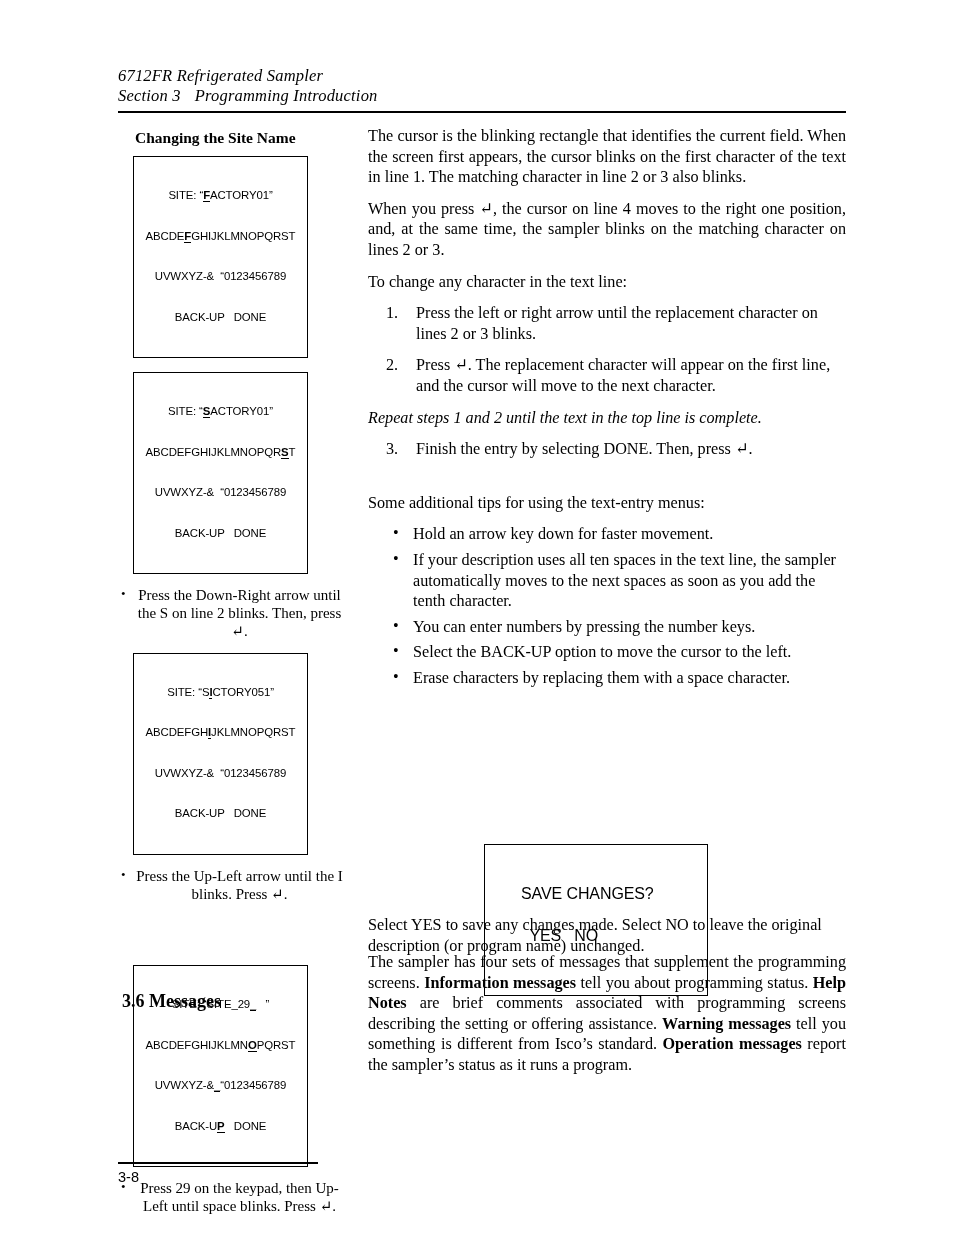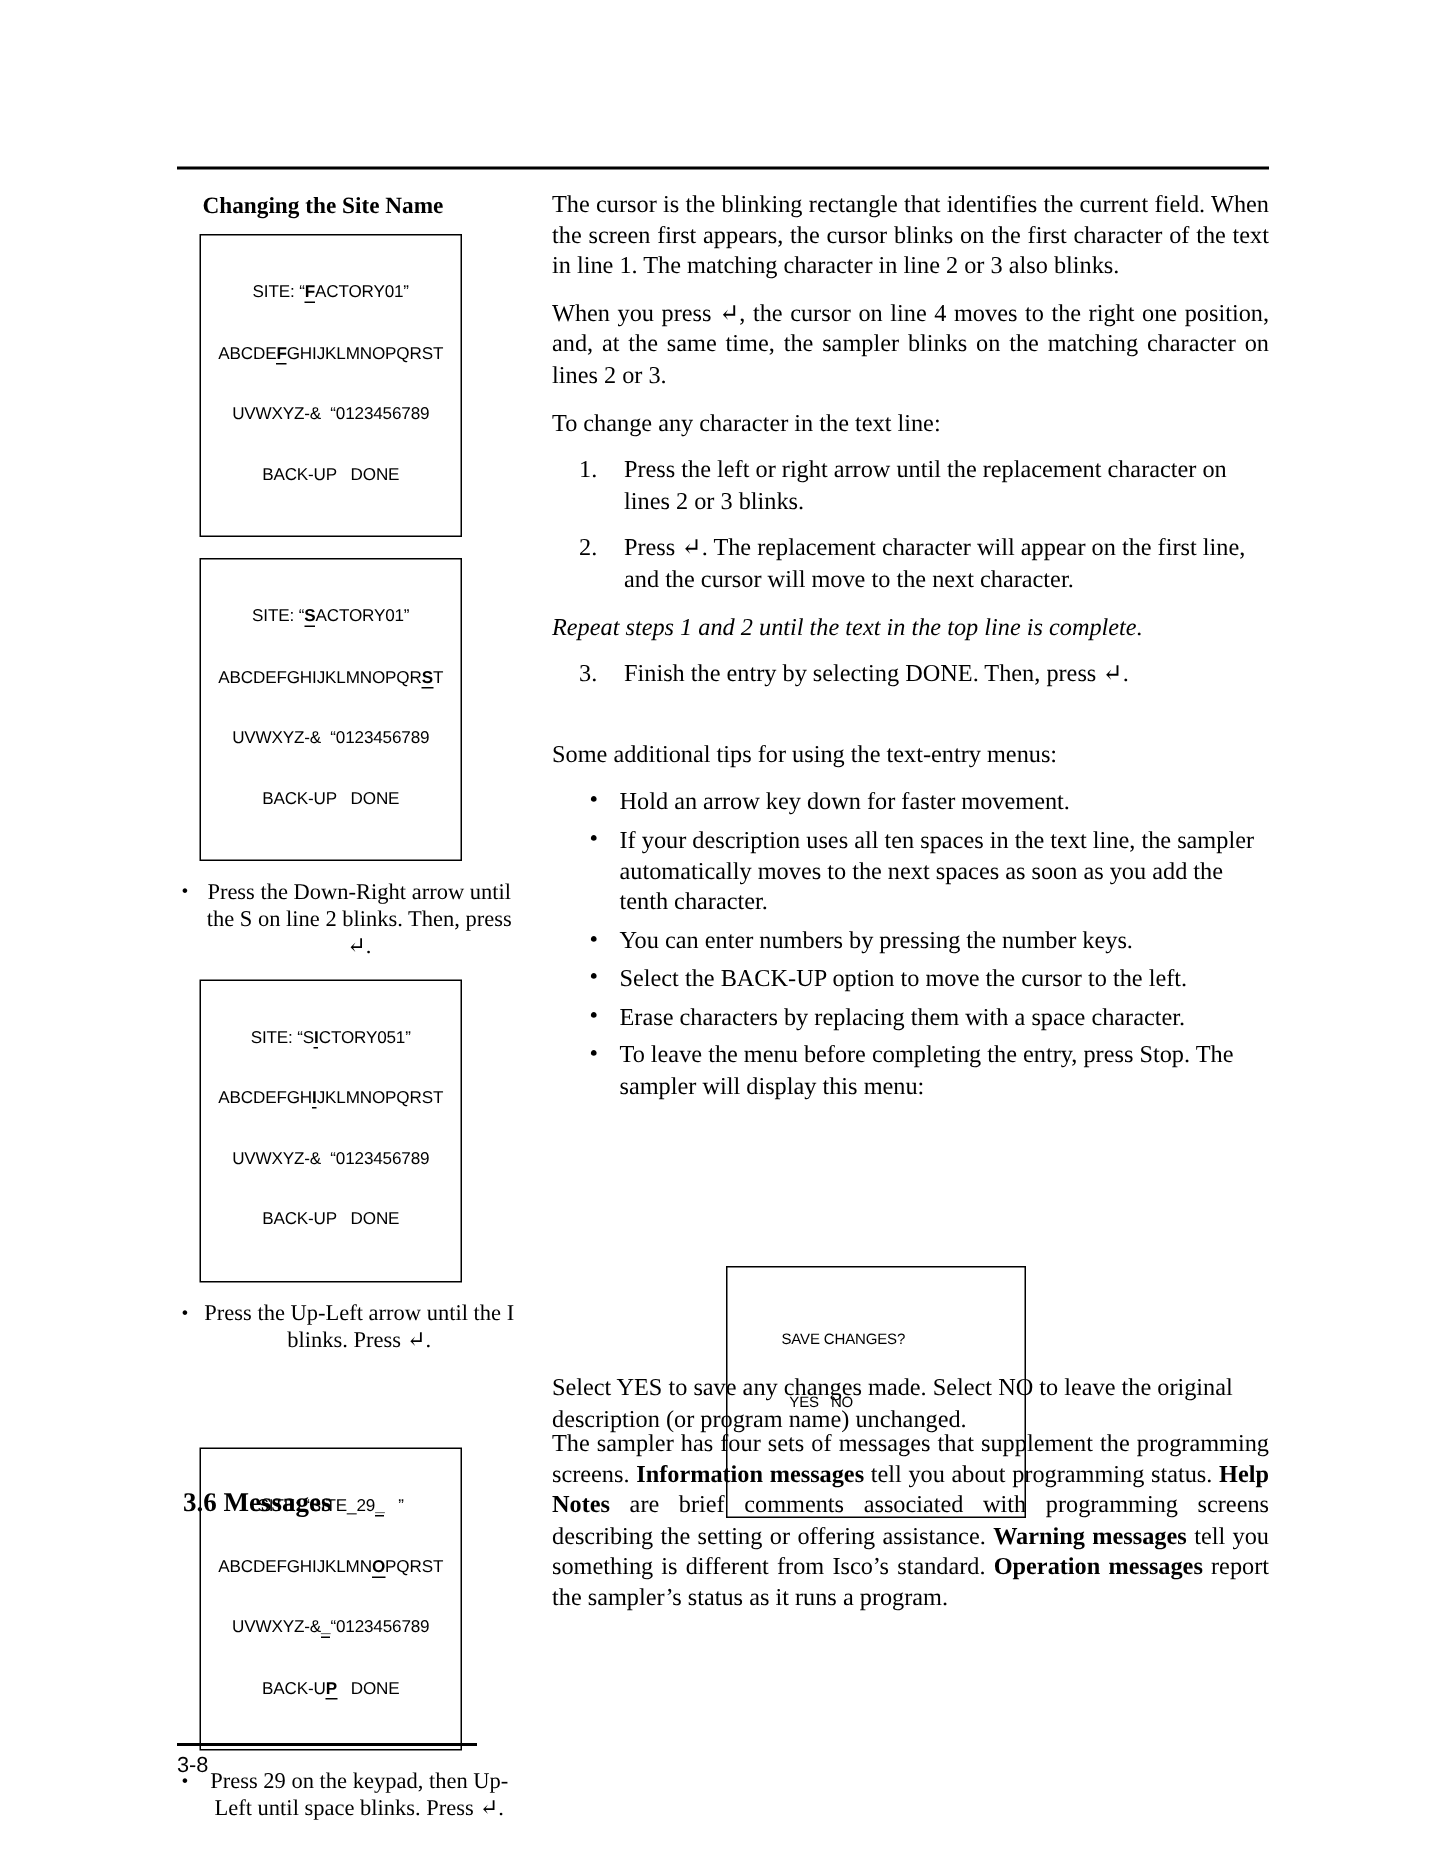--- a/index.html
+++ b/index.html
@@ -159,25 +159,25 @@
     margin-bottom: 5px;
   }
   ul.tips li::before {
     content: "\2022";
     position: absolute;
     left: 25px;
     top: -1px;
   }
 
   .lcd.save {
-    width: 200px;
+    width: 224px;
     margin: 0 0 0 0;
-    padding: 14px 0 40px 0;
+    padding: 14px 0 24px 0;
     text-align: left;
-    font-size: 10px;
+    font-size: 16px;
     line-height: 14px;
   }
   .lcd.save .row { padding-left: 36px; }
 
   .save-box-wrap {
     position: absolute;
     left: 484px;
     top: 844px;
   }
   .after-save {
@@ -224,20 +224,24 @@
   .sp18 { height: 18px; }
   .sp22 { height: 22px; }
   .sp26 { height: 26px; }
   b { font-weight: bold; }
 </style>
 </head>
 <body>
 
 <div class="page">
 
+  <div class="header">
+    <div class="hline1">6712FR Refrigerated Sampler</div>
+    <div class="hline2"><span class="sec-num">Section 3</span><span>Programming Introduction</span></div>
+  </div>
   <div class="header-rule"></div>
 
   <div class="col-left">
 
     <div class="side-head">Changing the Site Name</div>
 
     <div class="lcd">
       <span class="row"><span>SITE: “</span><span class="cur">F</span><span>ACTORY01”</span></span>
       <span class="row"><span>ABCDE</span><span class="cur">F</span><span>GHIJKLMNOPQRST</span></span>
       <span class="row">UVWXYZ-&amp;  “0123456789</span>
@@ -315,21 +319,20 @@
     <div class="sp22"></div>
 
     <p class="p nojust">Some additional tips for using the text-entry menus:</p>
 
     <ul class="tips">
       <li>Hold an arrow key down for faster movement.</li>
       <li>If your description uses all ten spaces in the text line, the sampler automatically moves to the next spaces as soon as you add the tenth character.</li>
       <li>You can enter numbers by pressing the number keys.</li>
       <li>Select the BACK-UP option to move the cursor to the left.</li>
       <li>Erase characters by replacing them with a space character.</li>
-      <li>To leave the menu before completing the entry, press Stop. The sampler will display this menu:</li>
     </ul>
 
   </div>
 
   <div class="save-box-wrap">
     <div class="lcd save">
       <span class="row">SAVE CHANGES?</span>
       <span class="row">  <span>YES</span>   <span>NO</span></span>
     </div>
   </div>

